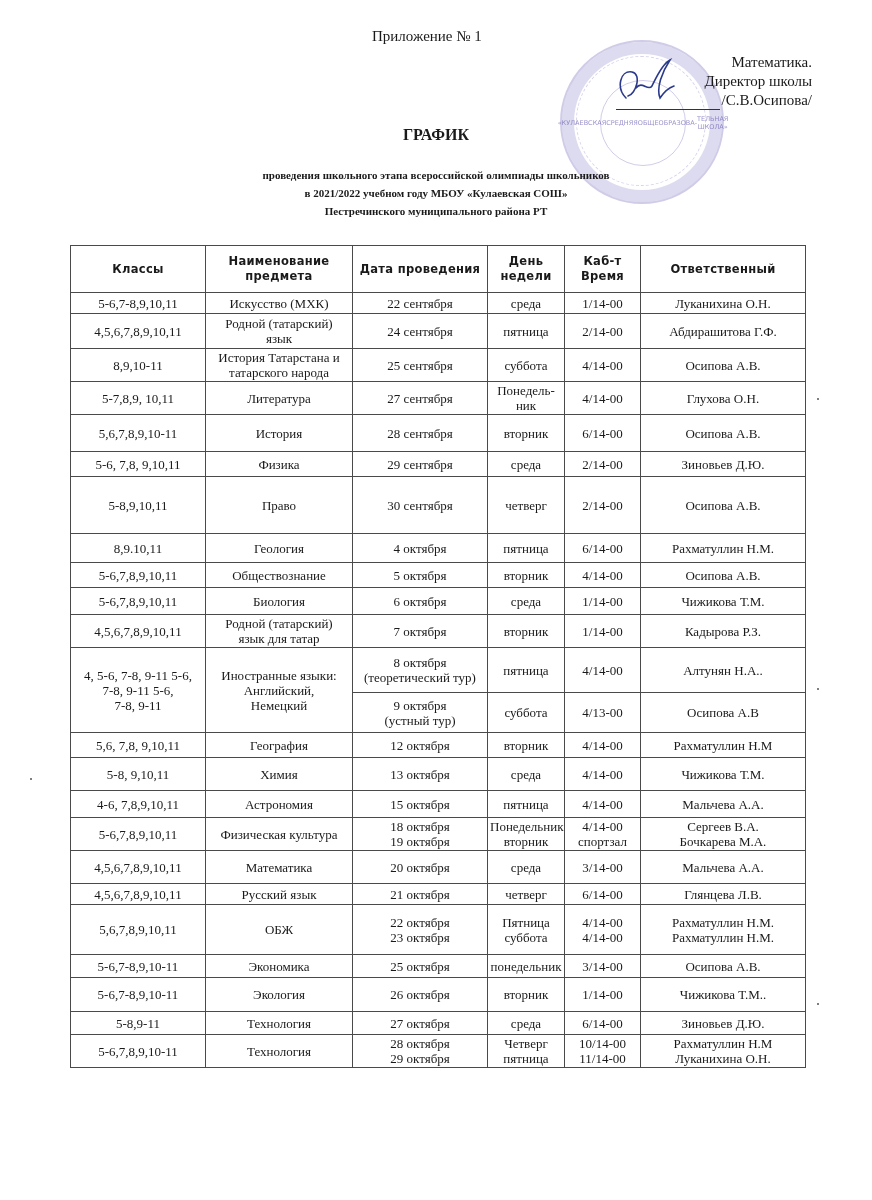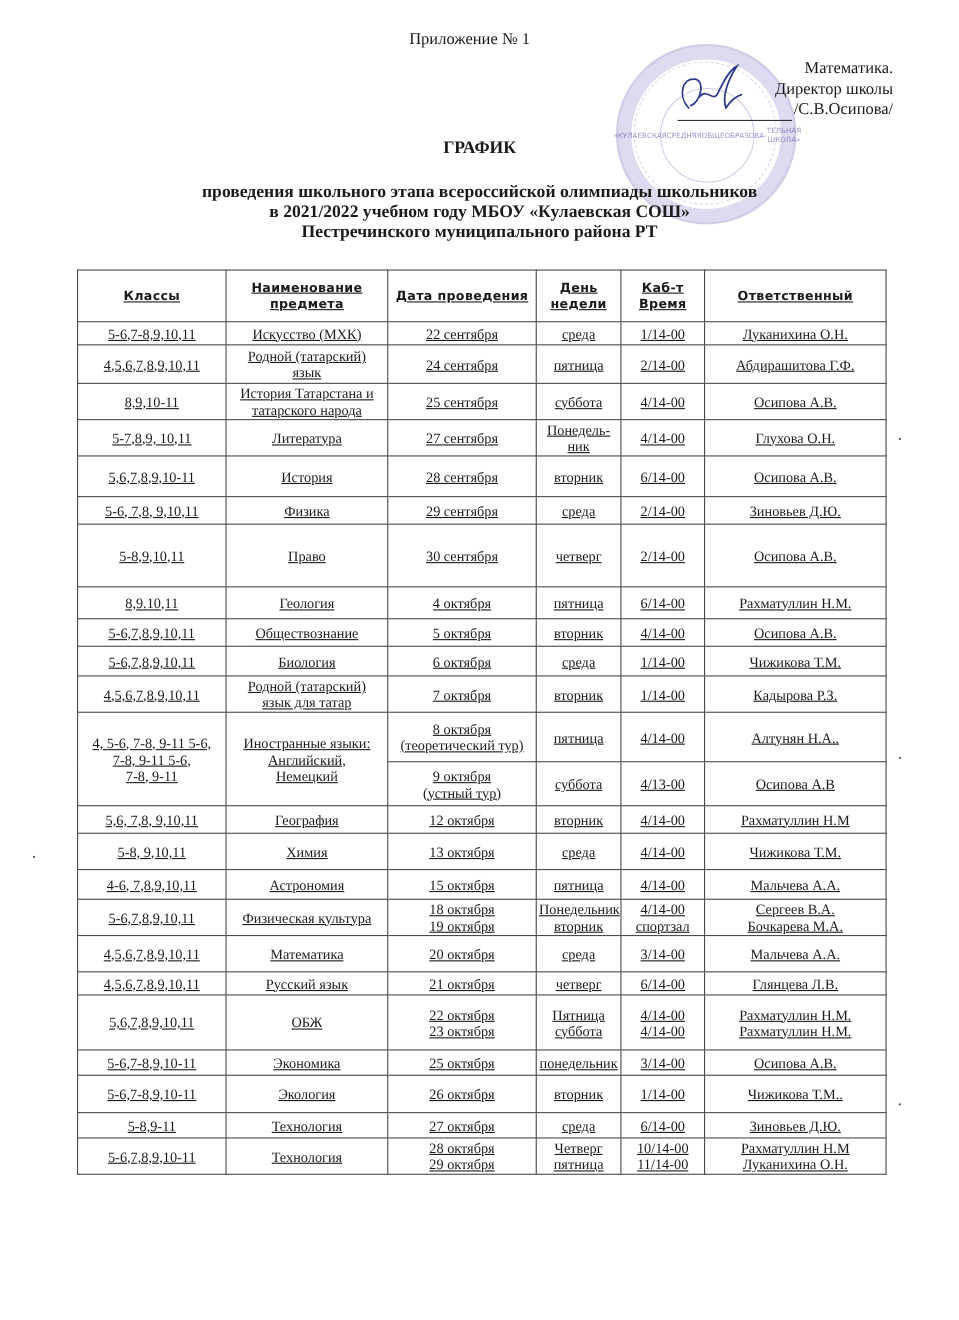--- a/index.html
+++ b/index.html
@@ -21,26 +21,26 @@
     border: 1px solid rgba(120,110,190,0.35);
     display: flex; flex-direction: row; align-items: center; justify-content: center;
     font-family: "DejaVu Sans", sans-serif; font-size: 6.5px; color: rgba(110,100,180,0.7); line-height: 8px; text-align: center;
   }
   .stamp .ring {
     position: absolute; left: 14px; top: 14px; width: 128px; height: 128px; border-radius: 50%;
     border: 1px dashed rgba(120,110,190,0.3);
   }
   .signature { left: 612px; top: 58px; }
   .title { left: 0; width: 872px; top: 126px; text-align: center; font-weight: bold; font-size: 16px; }
-  .subtitle { left: 0; width: 872px; top: 166px; text-align: center; font-weight: bold; font-size: 16px; line-height: 18px; }
+  .subtitle { left: 0; width: 872px; top: 166px; text-align: center; font-weight: bold; font-size: 11px; line-height: 18px; }
 
   table.schedule {
     position: absolute; left: 70px; top: 245px; width: 735px;
     border-collapse: collapse; table-layout: fixed;
-    font-size: 13px; line-height: 15px; text-decoration: underline;
+    font-size: 13px; line-height: 15px;
   }
   table.schedule td, table.schedule th {
     border: 1px solid #4a4a4a; text-align: center; vertical-align: middle; padding: 0 2px;
   }
   table.schedule th {
     font-family: "DejaVu Sans", sans-serif; font-weight: bold; font-size: 11.5px; letter-spacing: 0.3px; line-height: 15px;
   }
   col.c1 { width: 135px; } col.c2 { width: 147px; } col.c3 { width: 135px; }
   col.c4 { width: 77px; } col.c5 { width: 76px; } col.c6 { width: 165px; }
   .pre { white-space: pre-line; }

